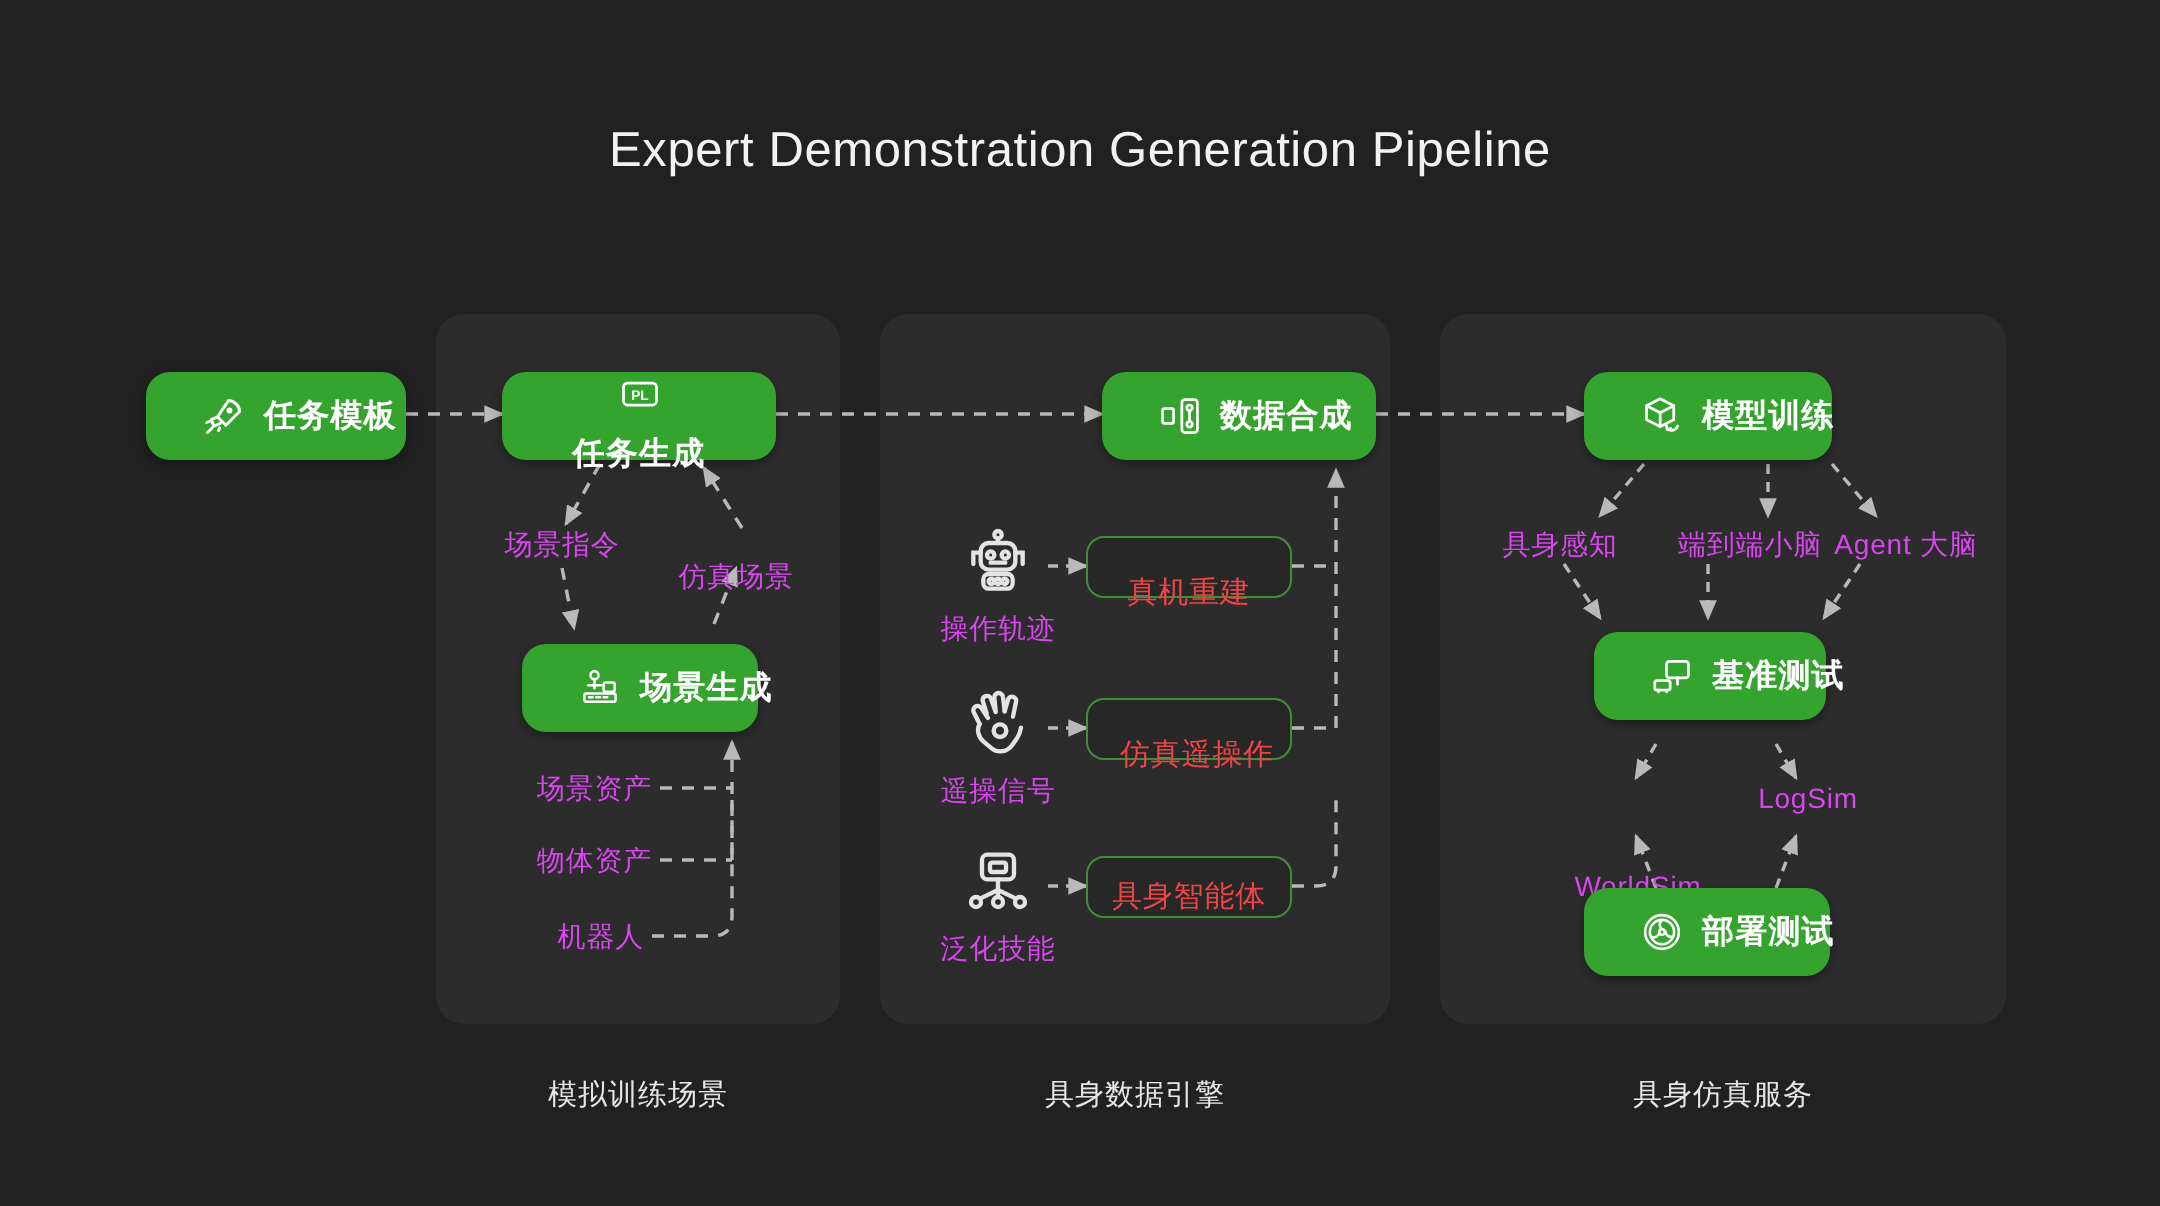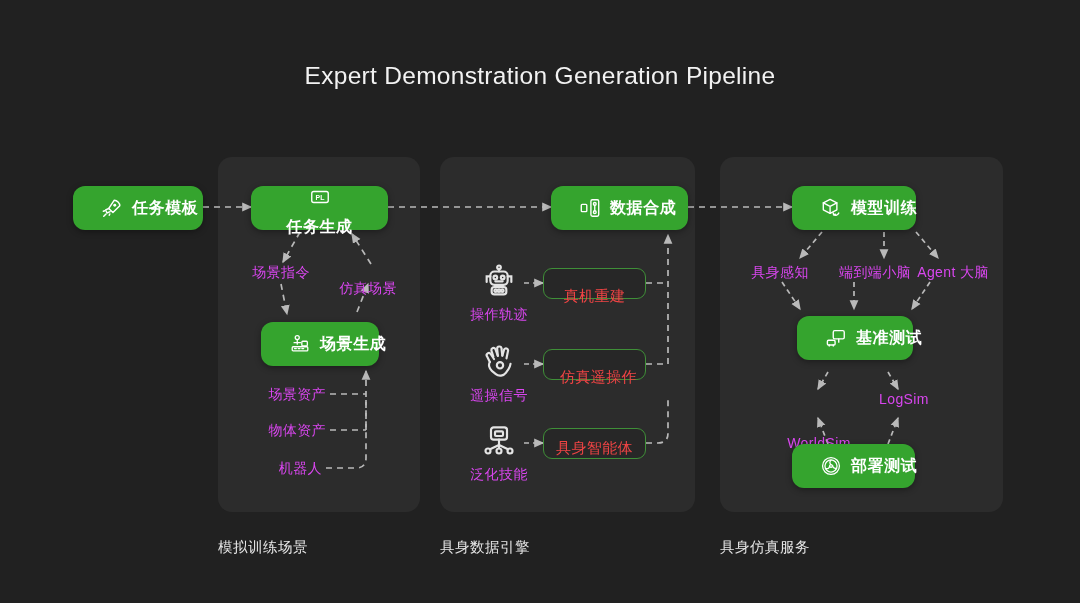--- a/index.html
+++ b/index.html
@@ -24,21 +24,21 @@
   }
 
   
   .panel{
     position:absolute;
     background:#2c2c2c;
     border-radius:14px;
   }
   .panel-caption{
     position:absolute;
-    text-align:left;
+    text-align:center;
     font-size:14.5px;
     color:#e6e6e6;
     letter-spacing:.5px;
     white-space:nowrap;
   }
 
   
   .pill{
     position:absolute;
     background:#33a02c;

